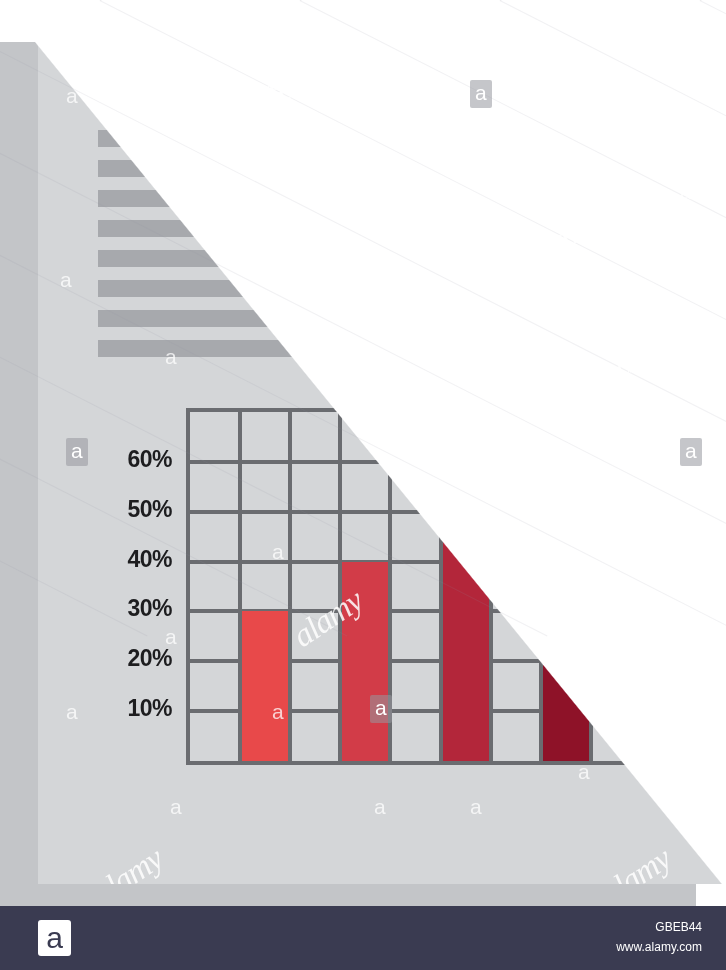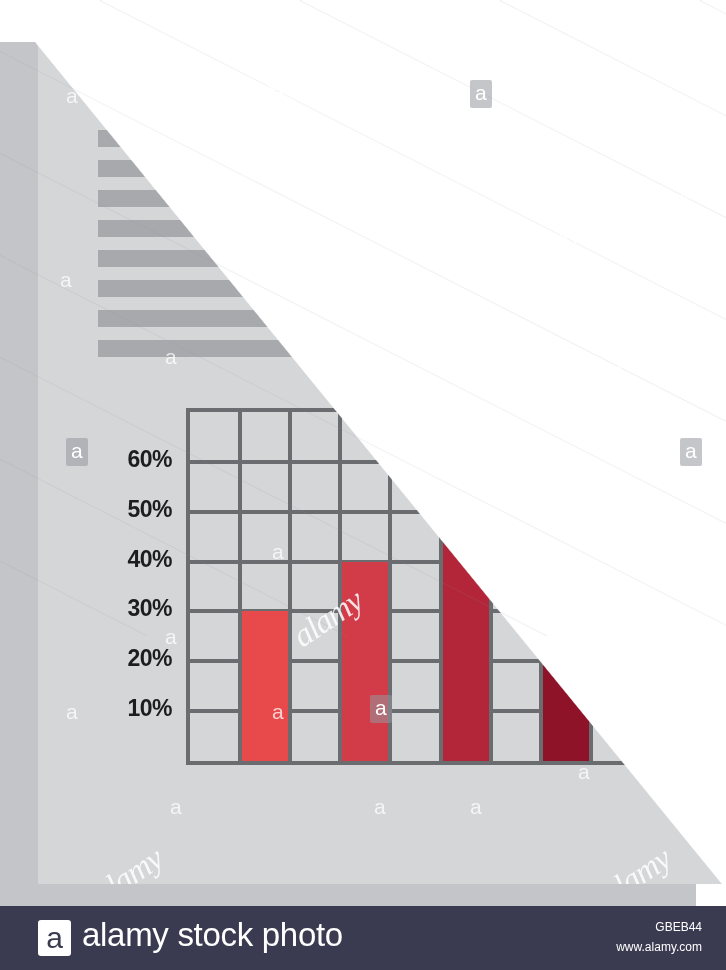--- a/index.html
+++ b/index.html
@@ -317,18 +317,17 @@
       <span class="wm-script" style="left: 290px; top: 600px;">alamy</span>
       <span class="wm-script" style="left: 598px; top: 858px;">alamy</span>
       <span class="wm-script" style="left: 90px; top: 858px;">alamy</span>
       <span class="wm-script" style="left: 610px; top: 330px;">alamy</span>
     </div>
 
   <div id="footer">
     <div class="logo-box">
       <div class="logo-a">a</div>
     </div>
-    <div class="brand-text">alamy stock photo</div>
     <div class="img-id">GBEB44</div>
     <div class="img-url">www.alamy.com</div>
   </div>
 
 </div>
 
 </body></html>

